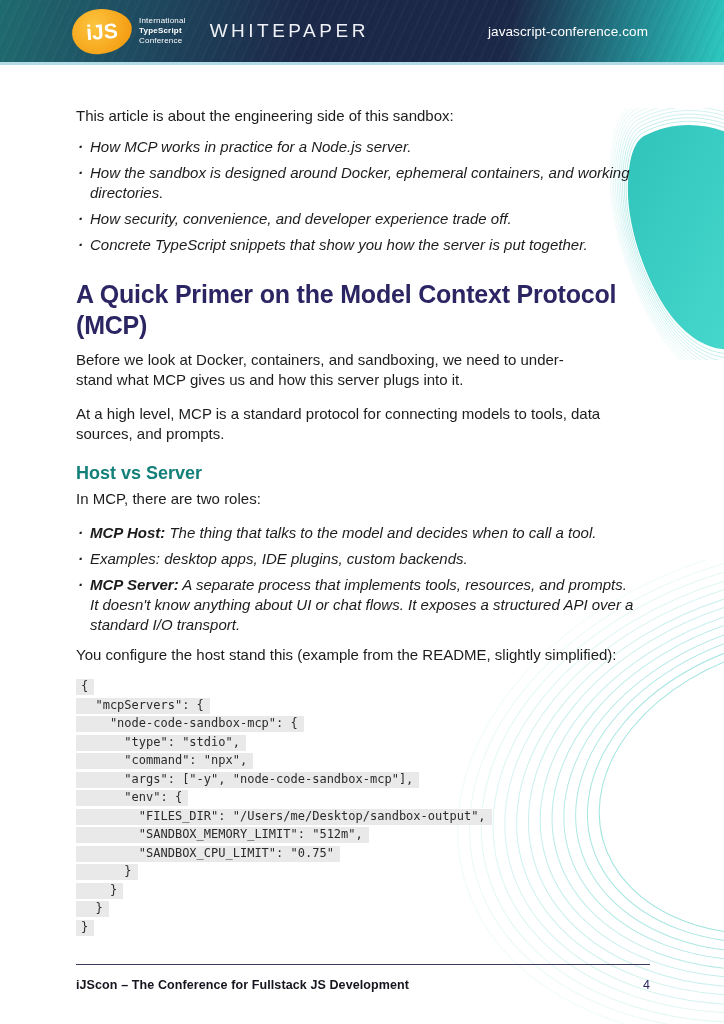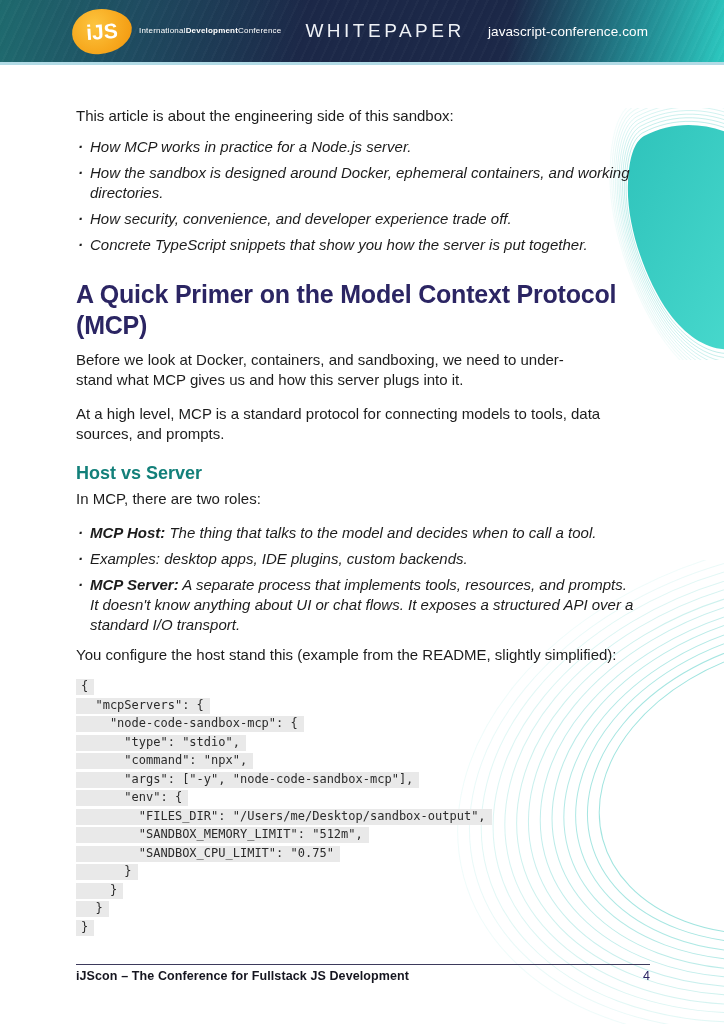--- a/index.html
+++ b/index.html
@@ -36,21 +36,21 @@
   .logo-blob {
     width: 60px; height: 45px;
     background: radial-gradient(circle at 38% 35%, #fcc53f 0%, #f7a91f 55%, #f1930a 100%);
     border-radius: 46% 54% 58% 42% / 52% 46% 54% 48%;
     display: flex; align-items: center; justify-content: center;
     color: #ffffff; font-weight: 700; font-size: 21px;
     transform: rotate(-4deg);
   }
   .logo-sub {
     margin-left: 7px;
-    display: flex; flex-direction: row;
+    display: flex; flex-direction: column;
     color: #ffffff; font-size: 8px; line-height: 10px; letter-spacing: 0.2px;
   }
   .logo-sub .b { font-weight: 700; }
   .doc-type {
     margin-left: 24px;
     color: #eef1f6;
     font-size: 19px;
     font-weight: 400;
     letter-spacing: 3.5px;
   }
@@ -131,38 +131,38 @@
     z-index: 2;
     left: 76px;
     top: 964px;
     width: 574px;
   }
   .footer-rule { height: 1px; background: #3d3a5c; }
   .footer-row {
     display: flex;
     align-items: flex-start;
     justify-content: space-between;
-    margin-top: 4px;
+    margin-top: 13px;
   }
   .footer-text { font-size: 12.5px; font-weight: 700; color: #15151f; letter-spacing: 0.1px; }
   .page-num { font-size: 12.5px; color: #2b2563; }
 </style>
 </head>
 <body>
 
 <div class="page">
 
   <header class="header">
     <div class="logo-wrap">
       <div class="logo-blob">
         <span>iJS</span>
       </div>
       <div class="logo-sub">
         <span>International</span>
-        <span class="b">Development</span>
+        <span class="b">TypeScript</span>
         <span>Conference</span>
       </div>
     </div>
     <div class="doc-type">WHITEPAPER</div>
     <div class="website">javascript-conference.com</div>
   </header>
   <div class="header-rule"></div>
 
   <svg class="deco deco-top" width="130" height="252" viewBox="0 0 130 252">
     <defs>

